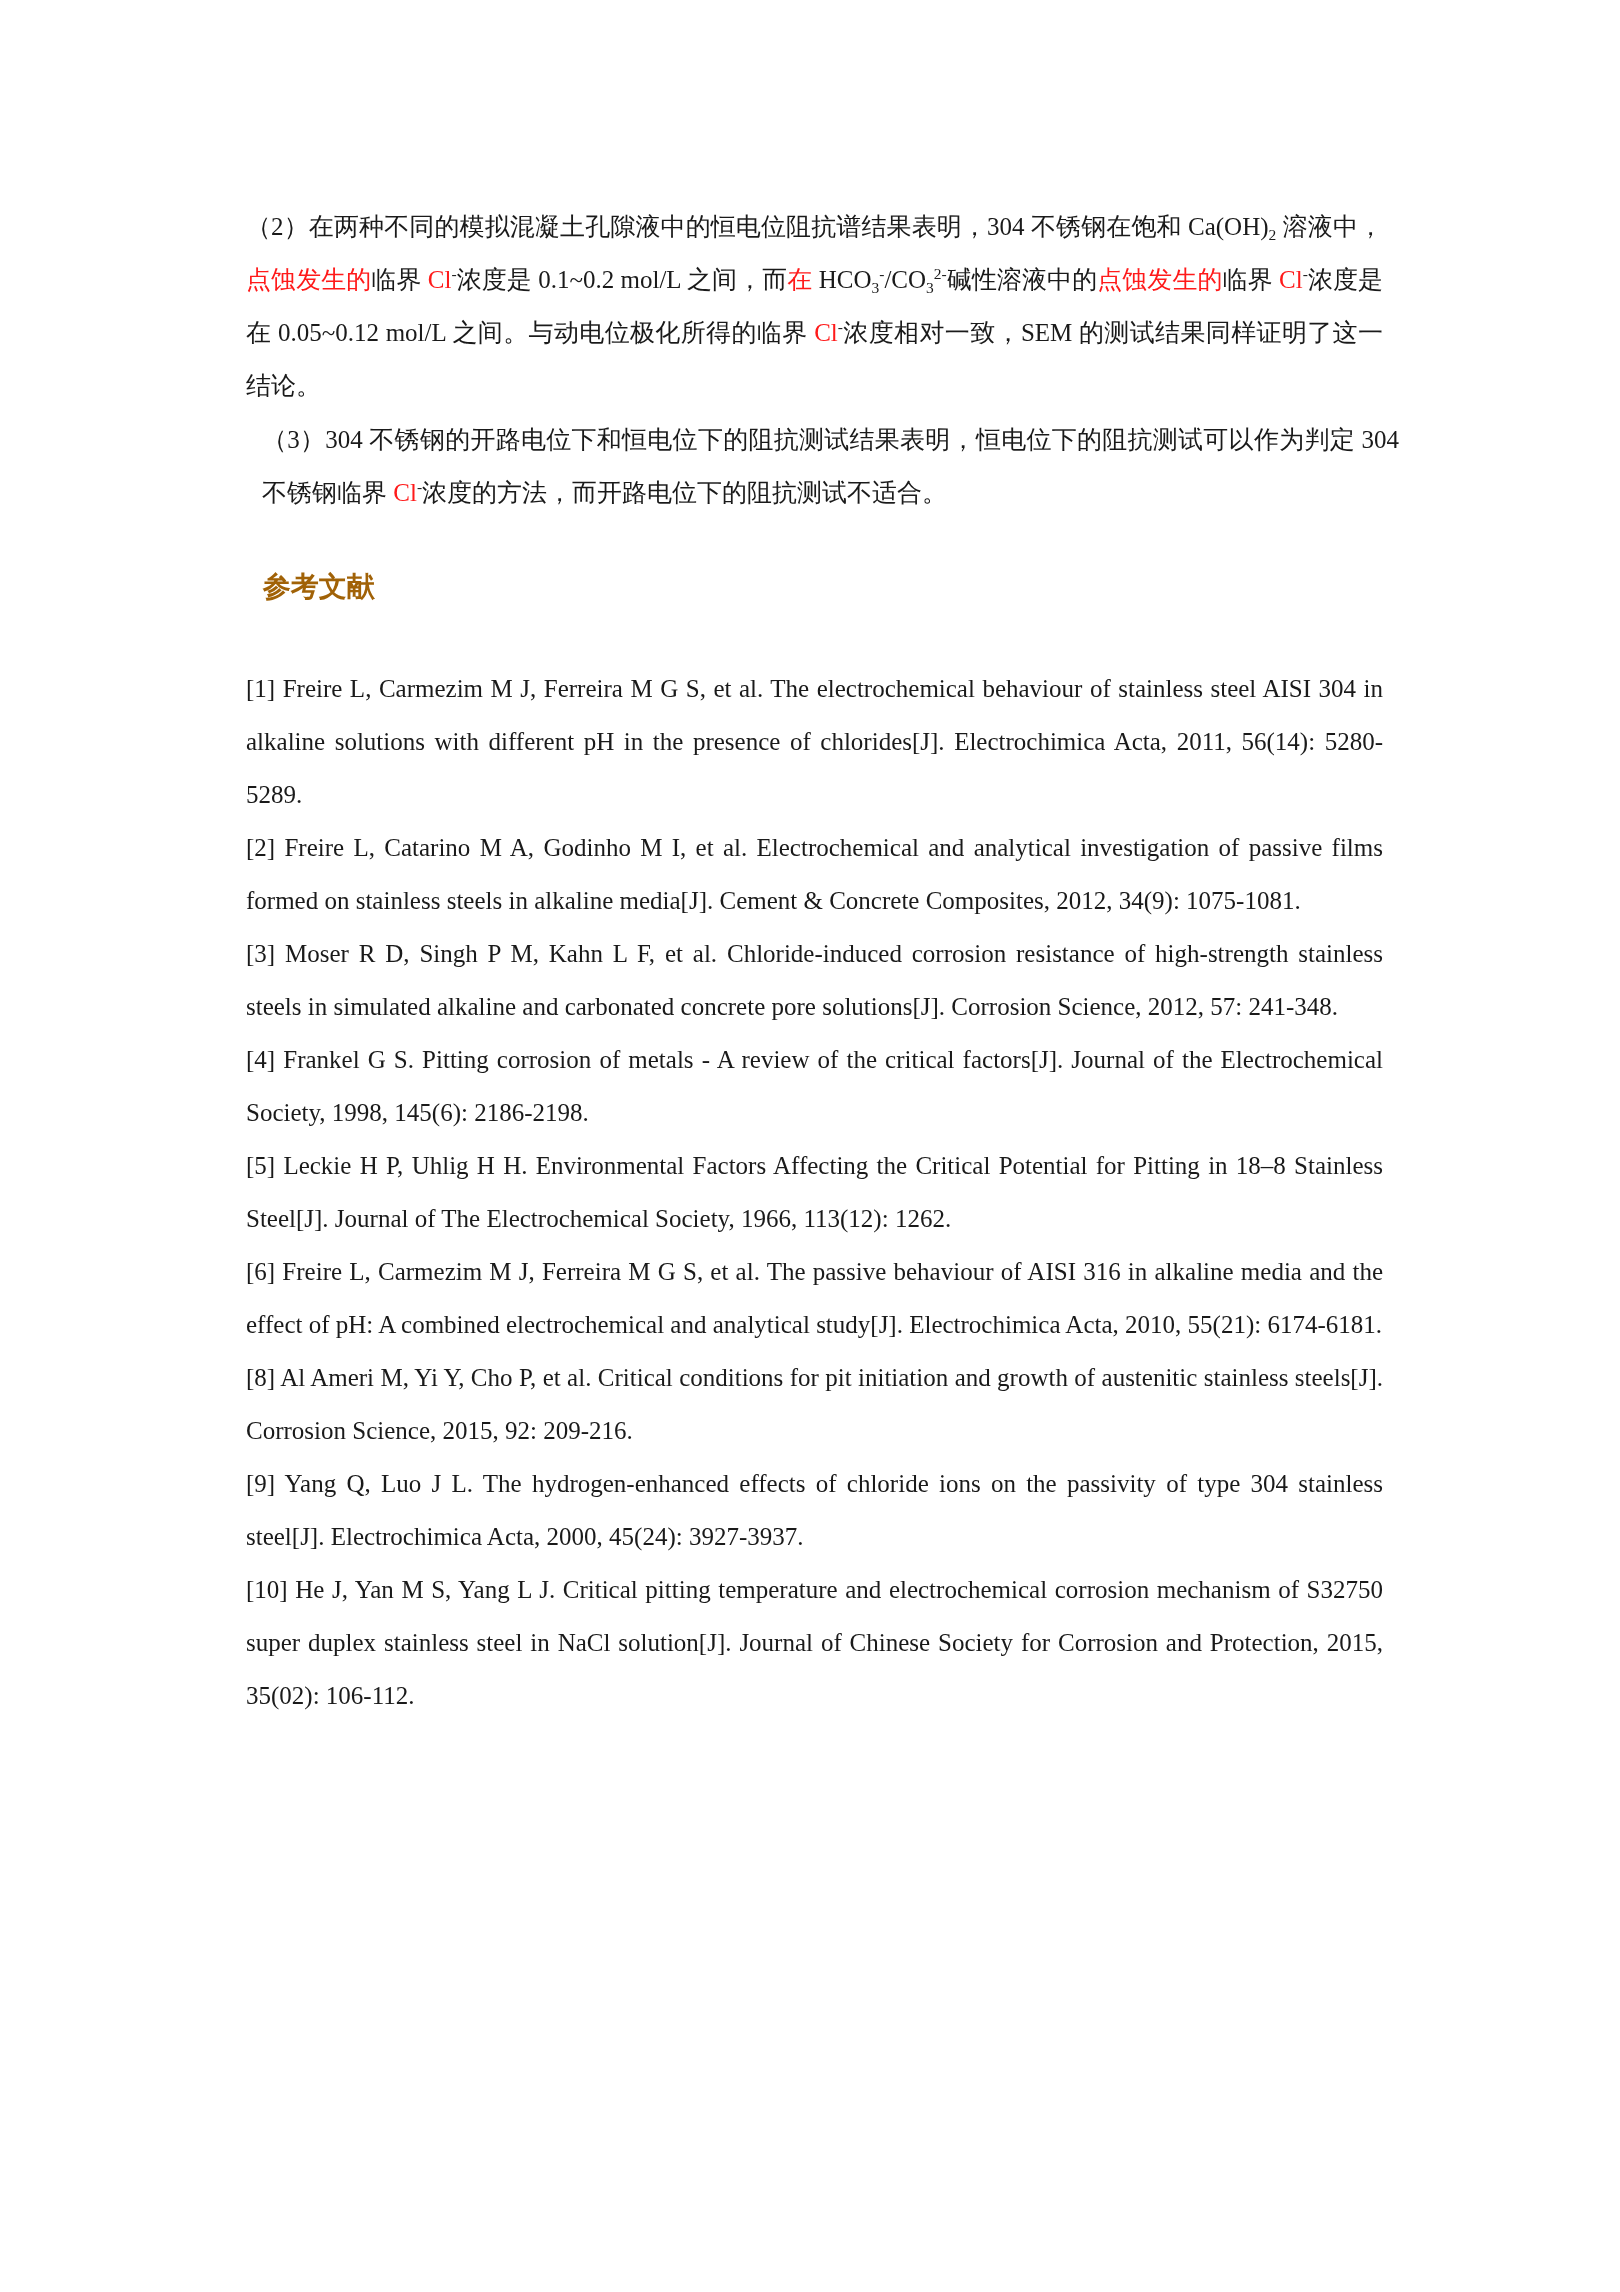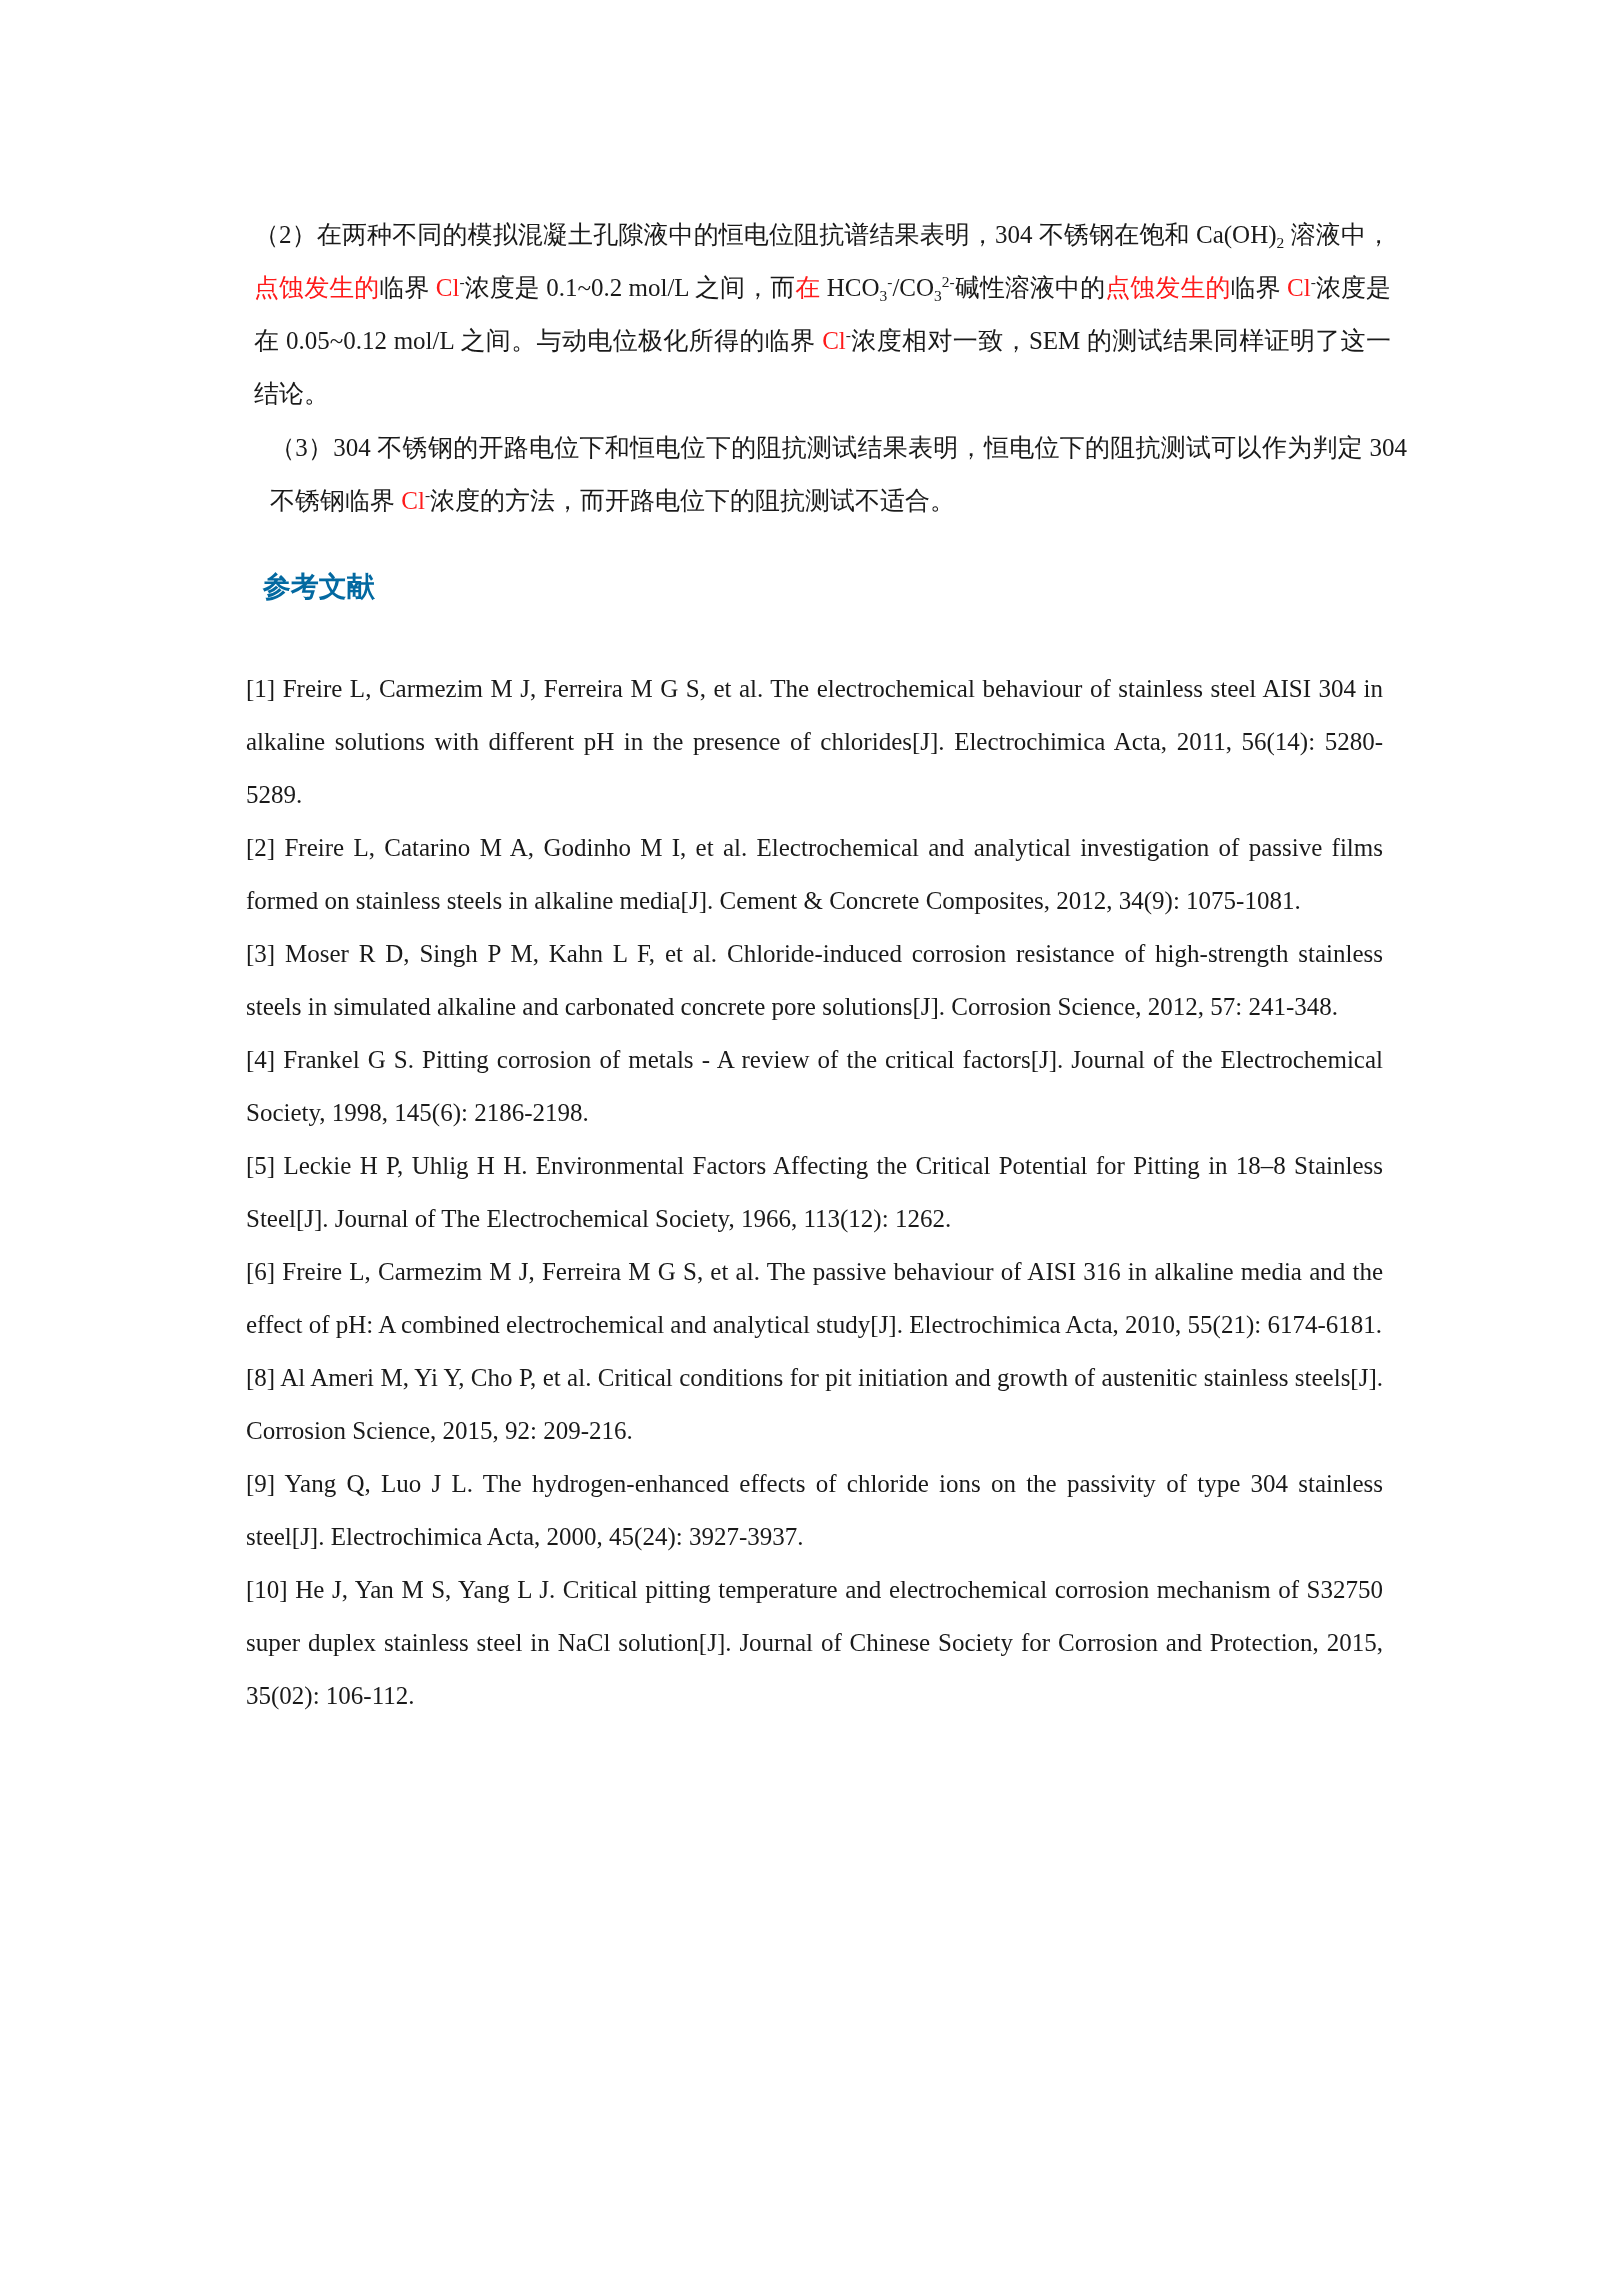--- a/index.html
+++ b/index.html
@@ -19,38 +19,38 @@
     position: absolute;
     left: 246px;
     top: 0;
     width: 1137px;
   }
   .para {
     font-size: 25px;
     line-height: 53px;
     text-align: justify;
     text-align-last: left;
-    margin: 8px;
+    margin: 0;
   }
   .para.p2 { position: absolute; top: 200px; left: 0; width: 1137px; }
   .para.p3 { position: absolute; top: 413px; left: 16px; width: 1137px; }
   .red { color: #ff1a1a; }
   sub, sup { font-size: 0.62em; line-height: 0; }
   sub { vertical-align: -0.3em; }
   sup { vertical-align: 0.55em; }
   .heading {
     position: absolute;
     top: 567px;
     left: 16.7px;
     font-family: "DejaVu Sans", "Liberation Sans", sans-serif;
     font-weight: bold;
     font-size: 28px;
     line-height: 39px;
     margin: 0;
-    color: #0369a1;
+    color: #a16207;
   }
   .refs {
     position: absolute;
     top: 662px;
     left: 0;
     width: 1137px;
   }
   .ref {
     font-size: 25px;
     line-height: 53px;

